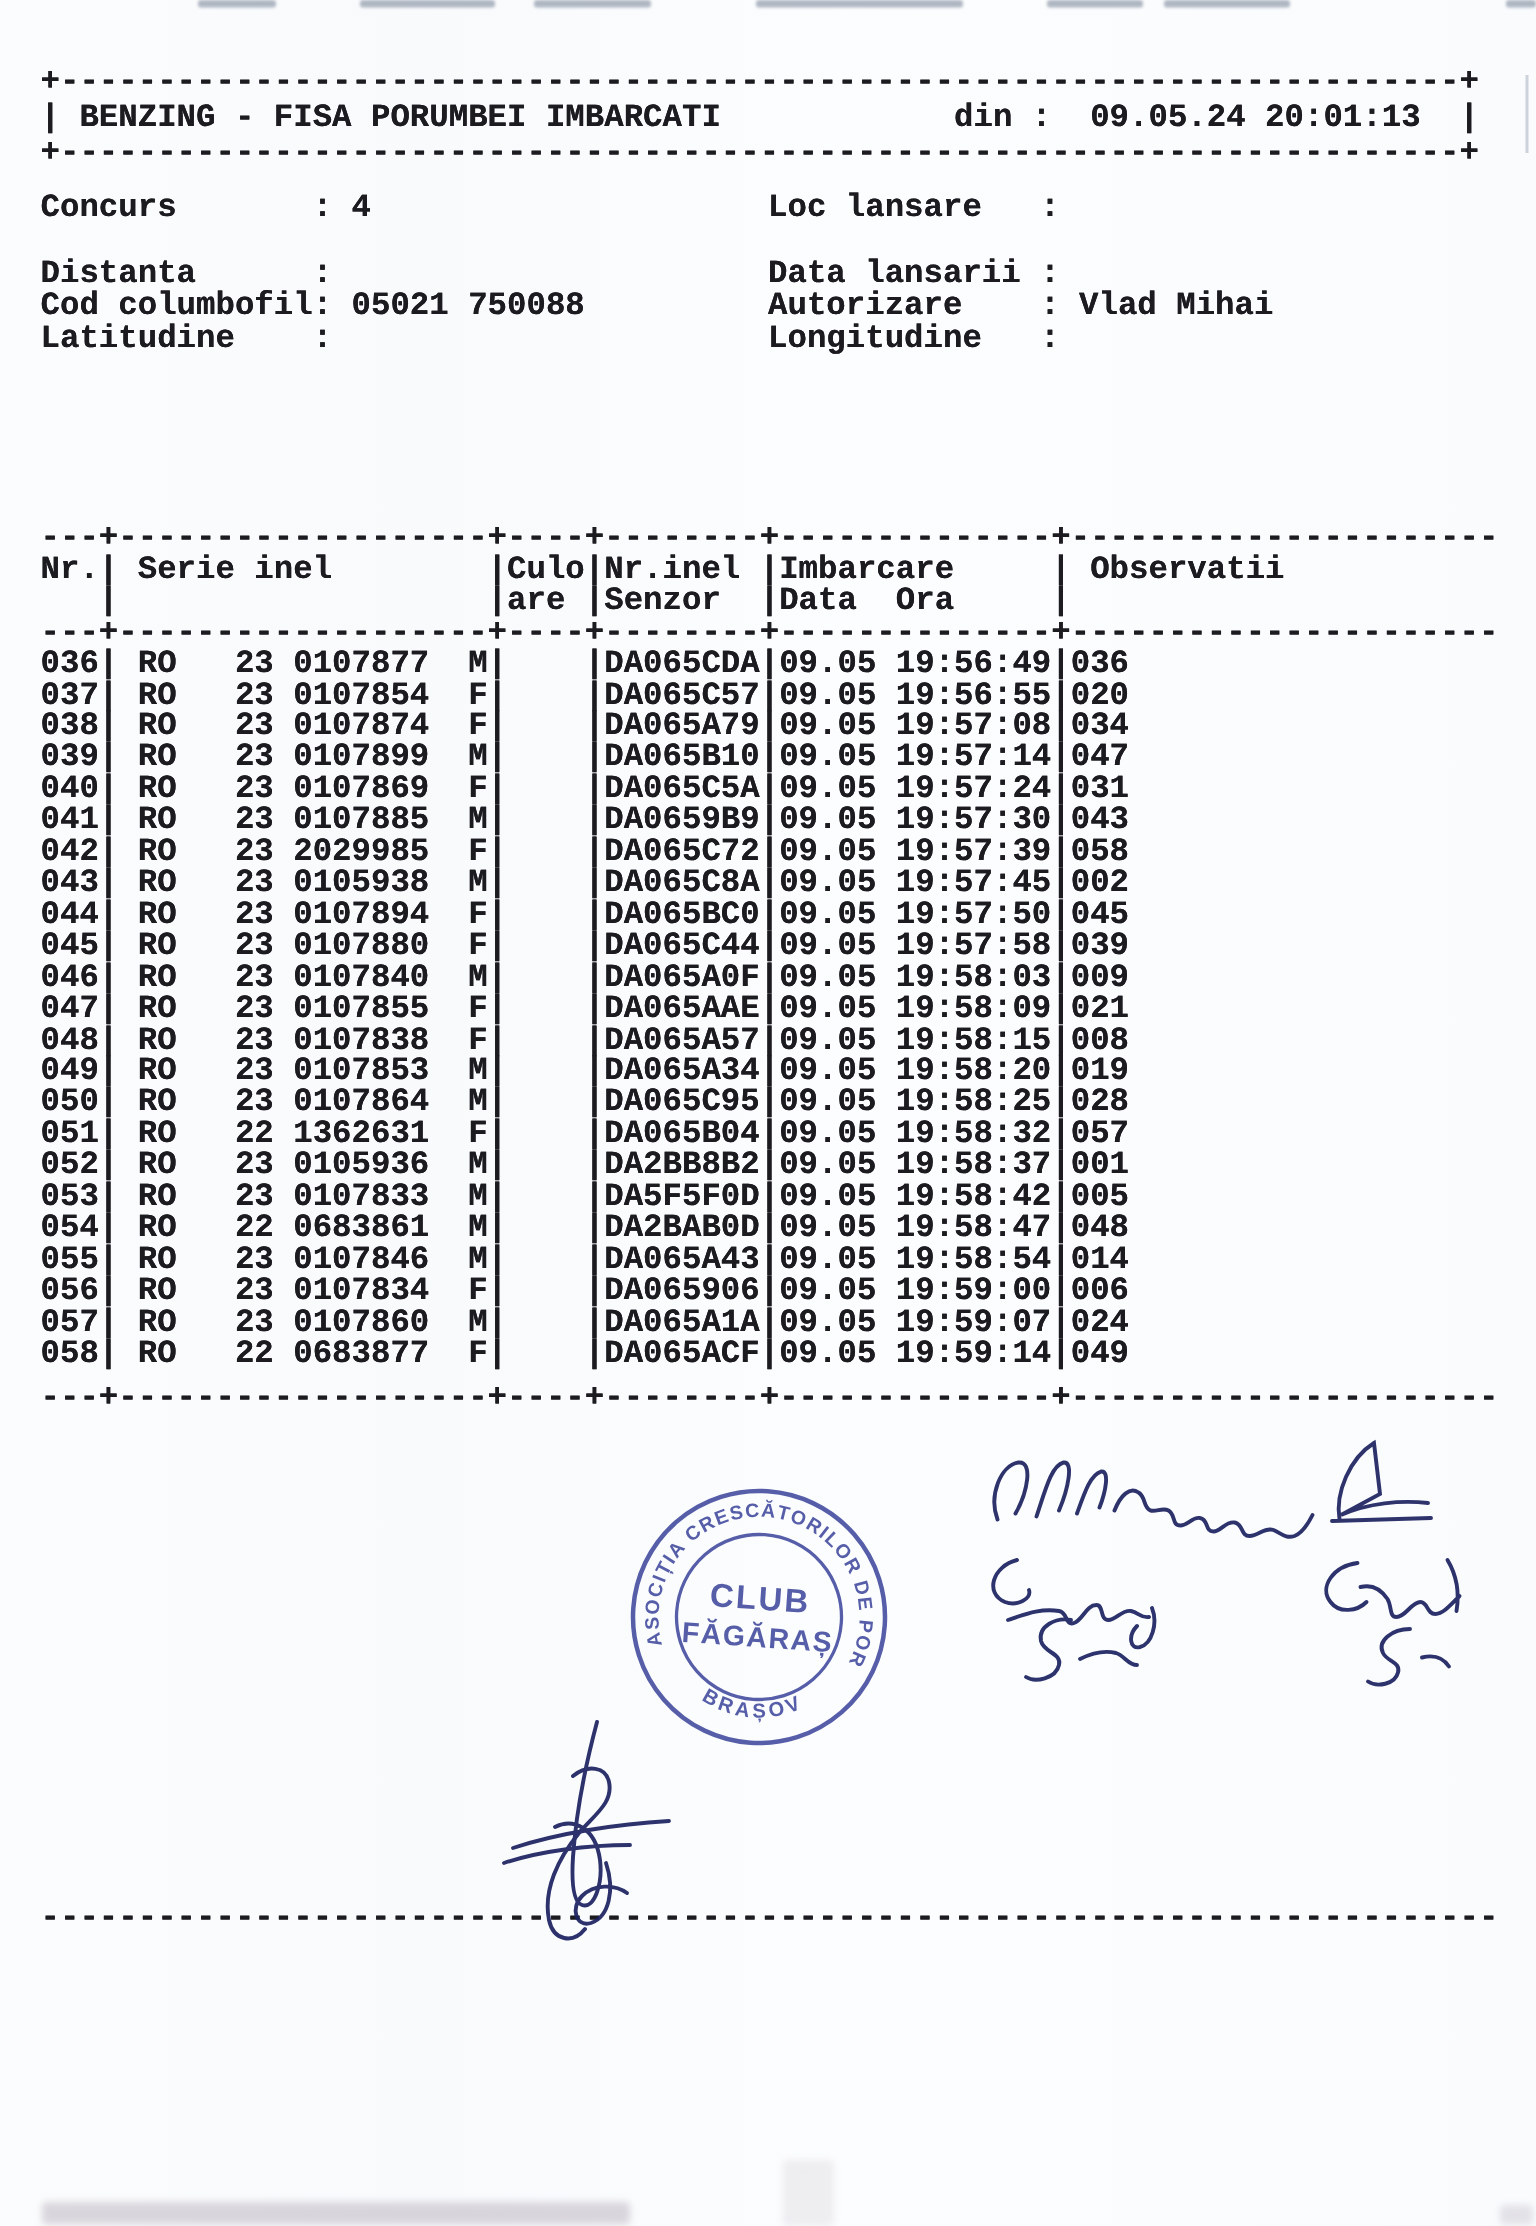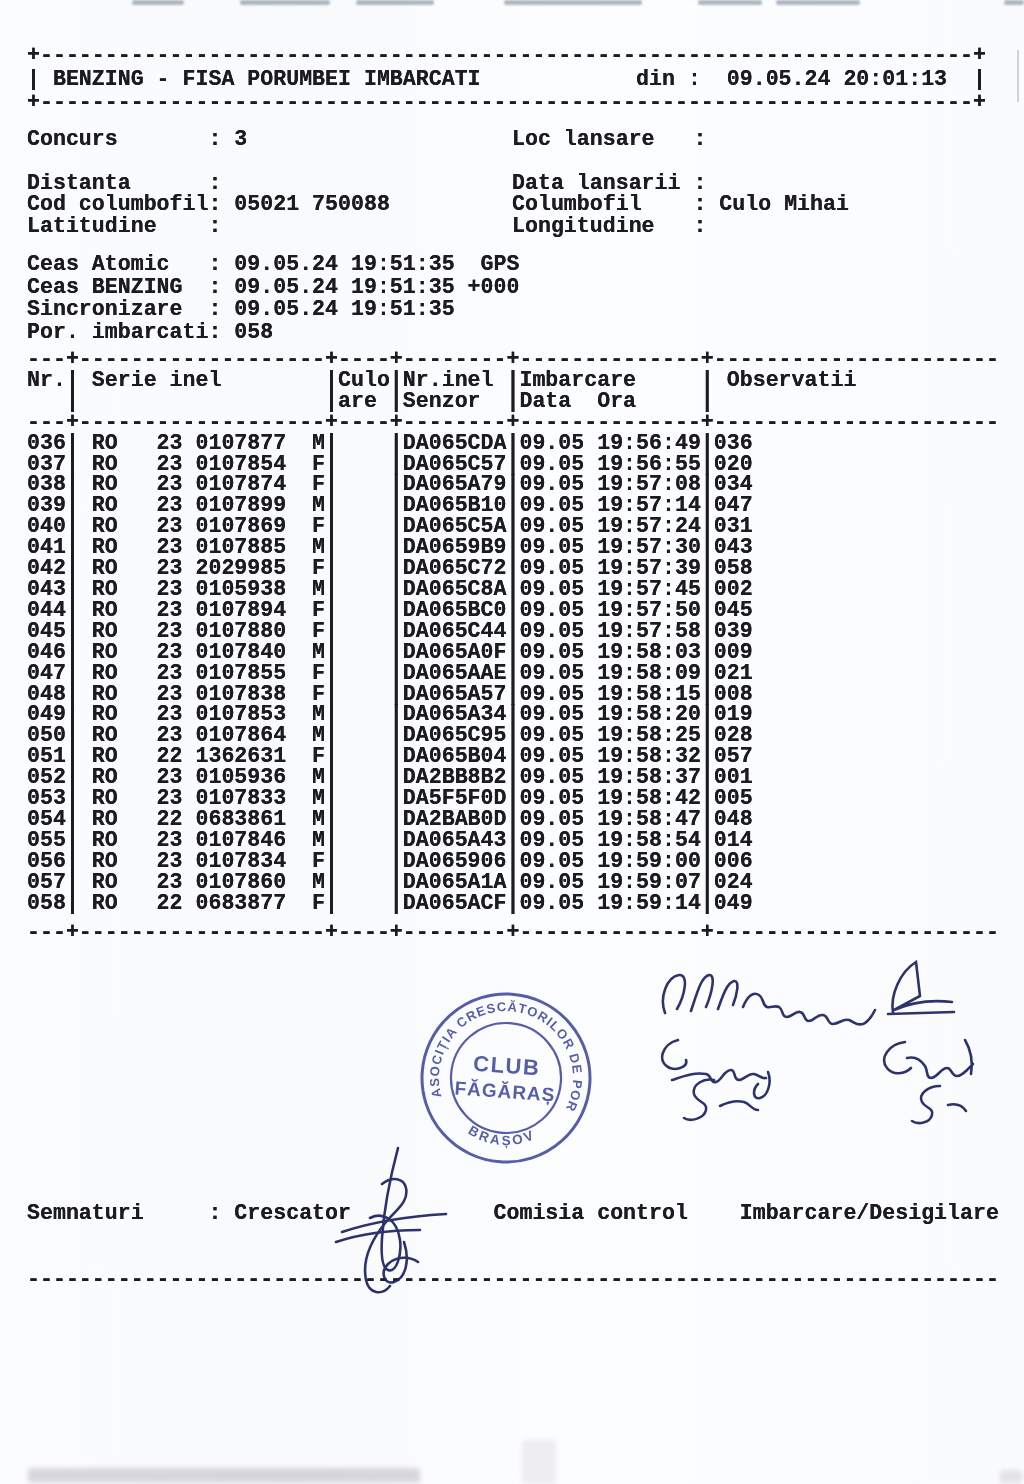--- a/index.html
+++ b/index.html
@@ -47,35 +47,31 @@
     <div class="artifact" style="left:698px;width:64px;"></div>
     <div class="artifact" style="left:776px;width:84px;"></div>
     <div class="artifact" style="left:1004px;width:20px;"></div>
   </div>
   <div class="edge-line" style="left:1017px;top:50px;height:52px;"></div>
 
   <pre class="hdr-box" id="hdr-box">+------------------------------------------------------------------------+
 | BENZING - FISA PORUMBEI IMBARCATI            din :  09.05.24 20:01:13  |
 +------------------------------------------------------------------------+</pre>
 
-  <pre class="info-left">Concurs       : 3
+  <pre class="info-left">Concurs       : 4
 
 Distanta      :
 Cod columbofil: 05021 750088
 Latitudine    :</pre>
   <pre class="info-right">Loc lansare   :
 
 Data lansarii :
-Columbofil    : Culo Mihai
+Autorizare    : Vlad Mihai
 Longitudine   :</pre>
 
-  <pre class="clock">Ceas Atomic   : 09.05.24 19:51:35  GPS
-Ceas BENZING  : 09.05.24 19:51:35 +000
-Sincronizare  : 09.05.24 19:51:35
-Por. imbarcati: 058</pre>
 
   <pre class="ptable" id="pigeon-table">---+-------------------+----+--------+--------------+----------------------
 Nr.| Serie inel        |Culo|Nr.inel |Imbarcare     | Observatii
    |                   |are |Senzor  |Data  Ora     |
 ---+-------------------+----+--------+--------------+----------------------
 036| RO   23 0107877  M|    |DA065CDA|09.05 19:56:49|036
 037| RO   23 0107854  F|    |DA065C57|09.05 19:56:55|020
 038| RO   23 0107874  F|    |DA065A79|09.05 19:57:08|034
 039| RO   23 0107899  M|    |DA065B10|09.05 19:57:14|047
 040| RO   23 0107869  F|    |DA065C5A|09.05 19:57:24|031
@@ -92,21 +88,20 @@
 051| RO   22 1362631  F|    |DA065B04|09.05 19:58:32|057
 052| RO   23 0105936  M|    |DA2BB8B2|09.05 19:58:37|001
 053| RO   23 0107833  M|    |DA5F5F0D|09.05 19:58:42|005
 054| RO   22 0683861  M|    |DA2BAB0D|09.05 19:58:47|048
 055| RO   23 0107846  M|    |DA065A43|09.05 19:58:54|014
 056| RO   23 0107834  F|    |DA065906|09.05 19:59:00|006
 057| RO   23 0107860  M|    |DA065A1A|09.05 19:59:07|024
 058| RO   22 0683877  F|    |DA065ACF|09.05 19:59:14|049</pre>
   <pre class="bottom-sep" id="table-bottom-sep">---+-------------------+----+--------+--------------+----------------------</pre>
 
-  <pre class="sign-line">Semnaturi     : Crescator           Comisia control    Imbarcare/Desigilare</pre>
 
   <pre class="footer-sep" id="footer-sep">---------------------------------------------------------------------------</pre>
 
   <svg class="overlay" width="1024" height="1484" viewBox="0 0 1024 1484">
     <defs>
       <path id="ringPath" d="M 443,1101 A 67,67 0 1 1 569,1101"></path>
       <path id="bottomPath" d="M 467.6,1133 A 67,67 0 0 0 544.4,1133"></path>
     </defs>
 
     <g transform="rotate(4 506 1078)" opacity="0.8" stroke="#2e3794" fill="none" stroke-linecap="round">

